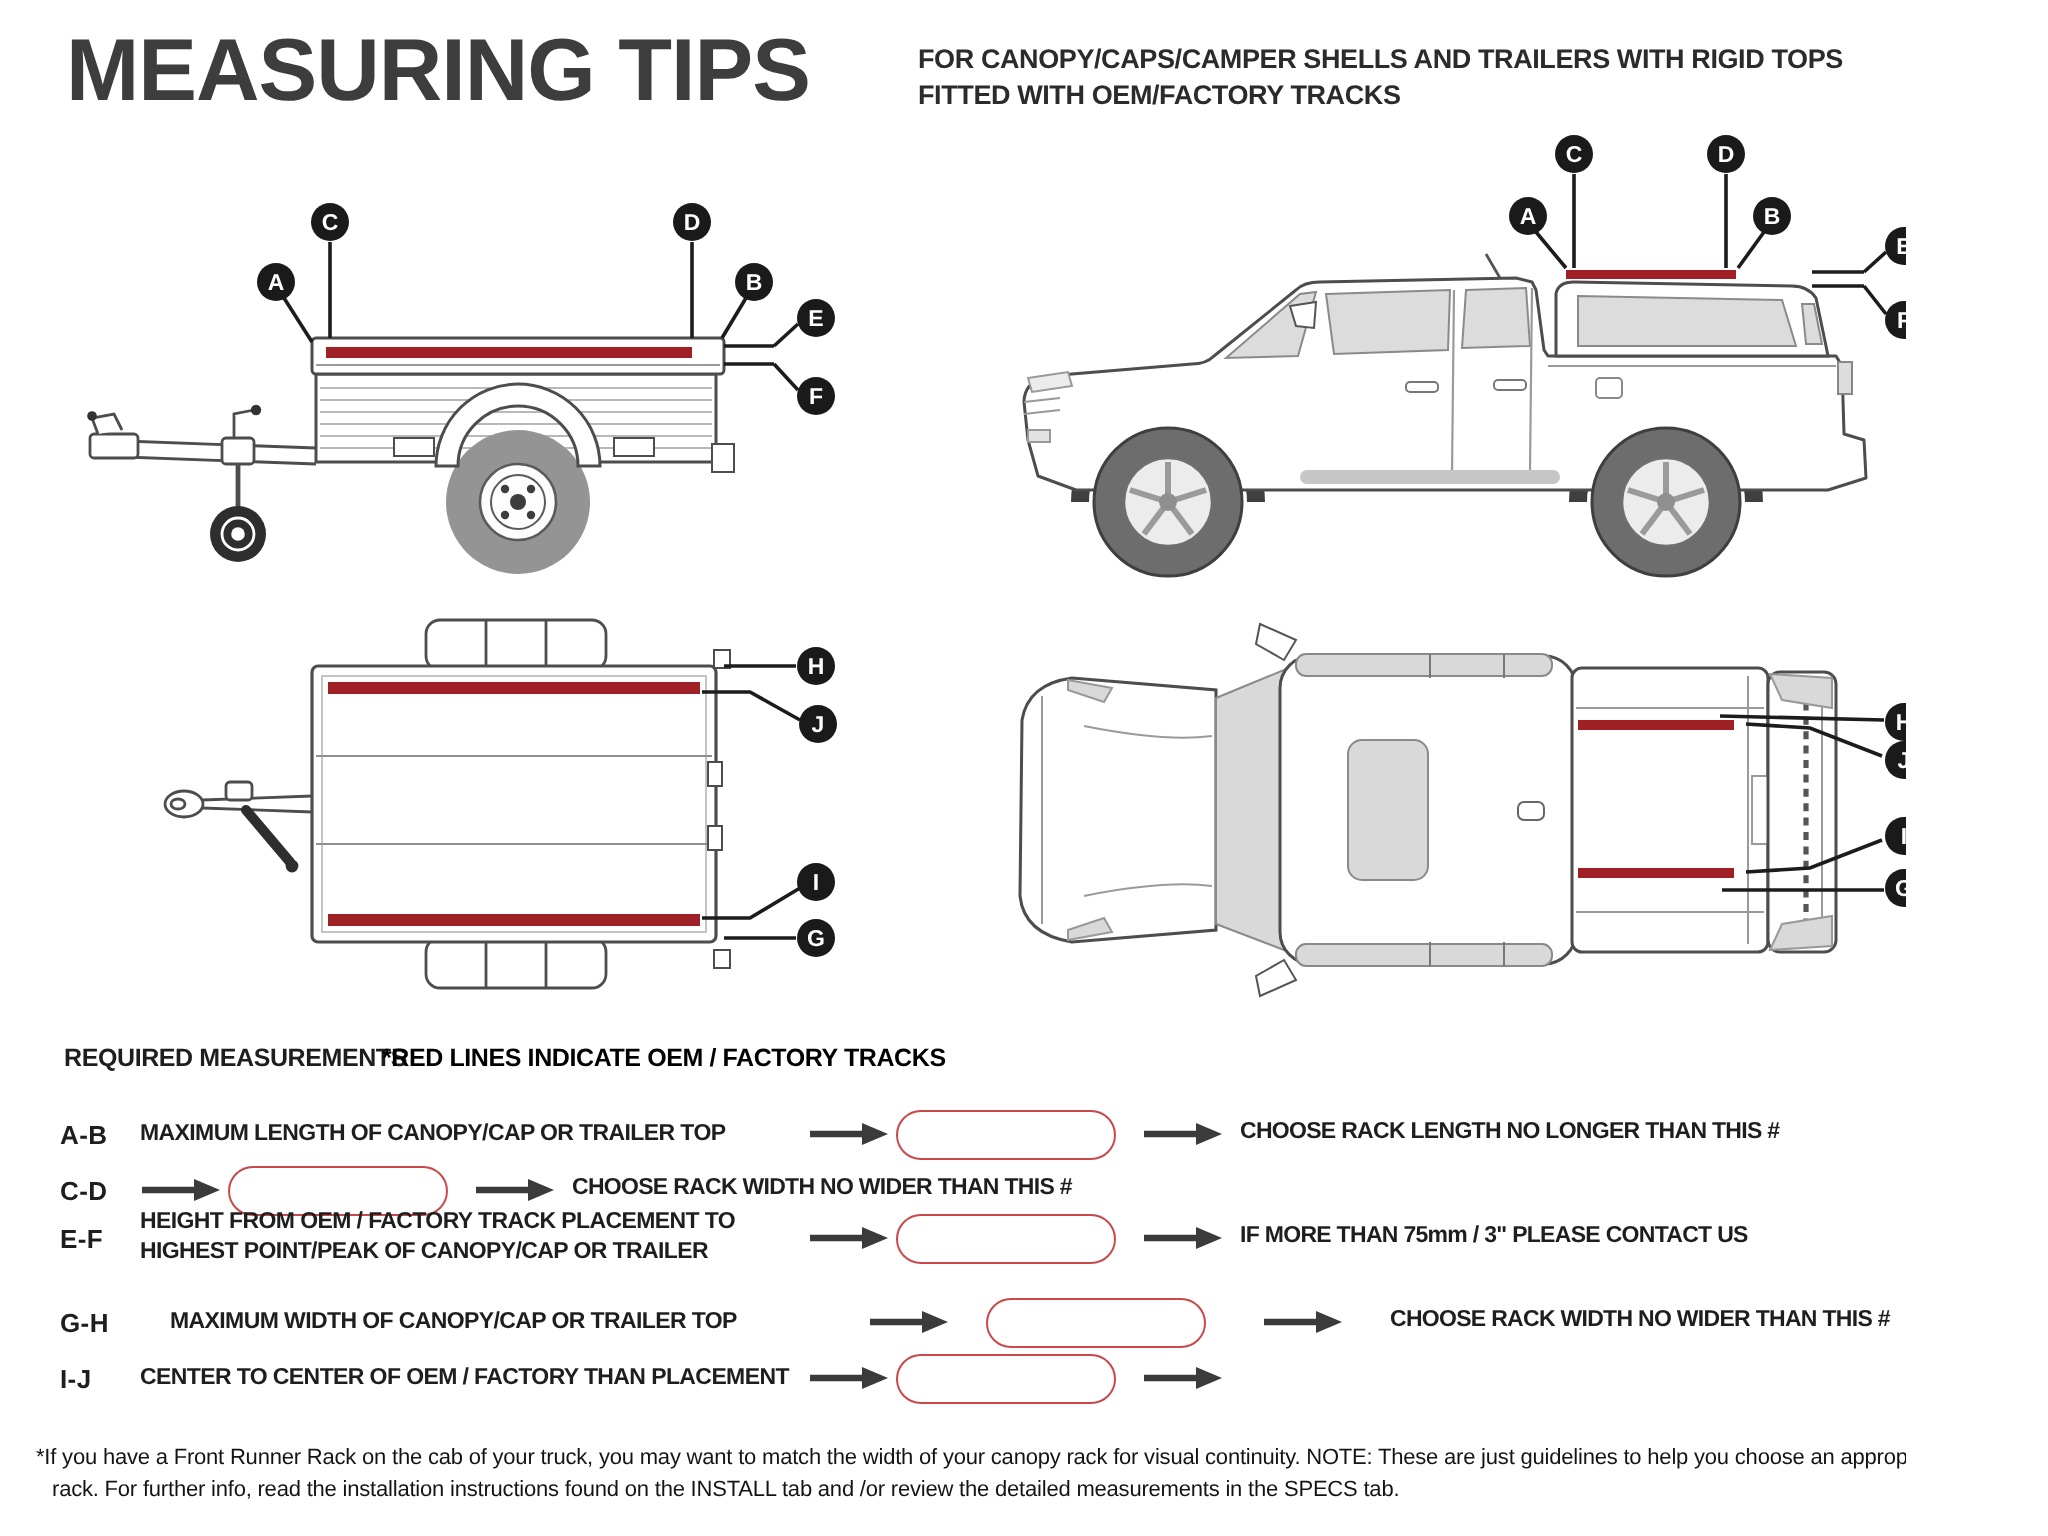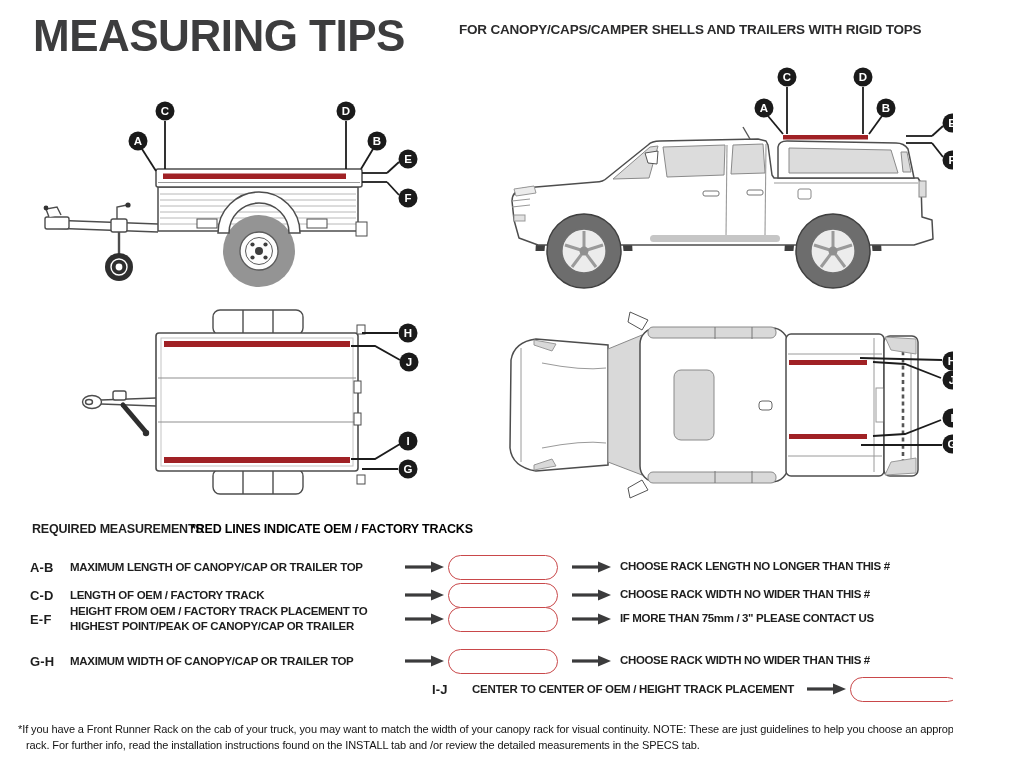--- a/index.html
+++ b/index.html
@@ -4,41 +4,42 @@
 <style>
   html,body{margin:0;padding:0;background:#fff;}
   #canvas{position:relative;width:953px;height:768px;background:#ffffff;overflow:hidden;
           font-family:"Liberation Sans",sans-serif;color:#1e1e1e;}
   .abs{position:absolute;}
   .title{left:33px;top:11px;font-size:44px;font-weight:bold;letter-spacing:-0.5px;color:#3d3d3e;white-space:nowrap;}
   .subtitle{left:459px;top:21px;width:560px;font-size:13.5px;font-weight:bold;line-height:1.32;
             letter-spacing:-0.2px;color:#2b2b2c;}
   .legend-required{left:32px;top:522px;font-size:12.5px;font-weight:bold;letter-spacing:-0.2px;color:#1e1e1e;}
   .legend-rednote{left:191px;top:522px;font-size:12.5px;font-weight:bold;letter-spacing:-0.2px;color:#000000;}
-  .mrow{position:absolute;left:30px;width:992px;display:flex;align-items:center;justify-content:flex-end;}
+  .mrow{position:absolute;left:30px;width:992px;display:flex;align-items:center;}
   .m-id{width:40px;font-size:13px;font-weight:bold;letter-spacing:0.2px;flex:0 0 auto;}
   .m-desc{width:334px;font-size:11.5px;font-weight:bold;letter-spacing:-0.3px;line-height:1.3;flex:0 0 auto;}
   .m-a1{width:44px;flex:0 0 auto;display:flex;align-items:center;}
   .m-pillwrap{width:114px;flex:0 0 auto;display:flex;align-items:center;}
   .pill{width:108px;height:23px;border:1.6px solid #c9484a;border-radius:13px;background:#fff;}
   .m-a2{width:58px;flex:0 0 auto;display:flex;align-items:center;justify-content:center;}
   .m-rec{flex:1;font-size:11.5px;font-weight:bold;letter-spacing:-0.35px;line-height:1.35;}
   .footnote{left:18px;top:722px;width:1000px;font-size:11px;line-height:1.42;letter-spacing:-0.1px;color:#141414;
             padding-left:8px;text-indent:-8px;}
   svg text.lbl{font-family:"Liberation Sans",sans-serif;font-size:11.5px;font-weight:bold;fill:#ffffff;text-anchor:middle;}
   .arrow-svg{display:block;}
 </style>
 </head>
 <body>
 
 <div id="canvas">
 
   <div class="abs title">MEASURING TIPS</div>
   <div class="abs subtitle">
     <div>FOR CANOPY/CAPS/CAMPER SHELLS AND TRAILERS WITH RIGID TOPS</div>
+    <div>FITTED WITH OEM/FACTORY TRACKS</div>
   </div>
 
   <svg class="abs" style="left:35px;top:95px;" width="425" height="212" viewBox="0 0 425 212">
     <g stroke="#4d4d4d" stroke-width="1.4" fill="none">
       <line x1="123" y1="129" x2="14" y2="125"></line>
       <line x1="123" y1="137" x2="14" y2="133"></line>
       <rect x="10" y="122" width="24" height="12" rx="2" fill="#fff"></rect>
       <path d="M14,122 L11,114 L22,112 L26,120" fill="#fff"></path>
       <circle cx="11" cy="113" r="2.4" fill="#333" stroke="none"></circle>
       <rect x="76" y="124" width="16" height="13" rx="2" fill="#fff"></rect>
@@ -351,21 +352,20 @@
         <svg class="arrow-svg" width="40" height="14">
           <line x1="1" y1="7" x2="28" y2="7" stroke="#3b3b3c" stroke-width="3.2"></line>
           <polygon points="27,1.5 40,7 27,12.5" fill="#3b3b3c"></polygon>
         </svg>
       </div>
     <div class="m-rec">CHOOSE RACK LENGTH NO LONGER THAN THIS #</div>
   </div>
 
   <div class="mrow" style="top:582px;height:26px;">
     <div class="m-id">C-D</div>
-    <div class="m-desc">LENGTH OF OEM / FACTORY TRACK</div>
     <div class="m-a1">
         <svg class="arrow-svg" width="40" height="14">
           <line x1="1" y1="7" x2="28" y2="7" stroke="#3b3b3c" stroke-width="3.2"></line>
           <polygon points="27,1.5 40,7 27,12.5" fill="#3b3b3c"></polygon>
         </svg>
       </div>
     <div class="m-pillwrap">
         <div class="pill"></div>
       </div>
     <div class="m-a2">
@@ -396,21 +396,21 @@
         <svg class="arrow-svg" width="40" height="14">
           <line x1="1" y1="7" x2="28" y2="7" stroke="#3b3b3c" stroke-width="3.2"></line>
           <polygon points="27,1.5 40,7 27,12.5" fill="#3b3b3c"></polygon>
         </svg>
       </div>
     <div class="m-rec">
       <div>IF MORE THAN 75mm / 3" PLEASE CONTACT US</div>
     </div>
   </div>
 
-  <div class="mrow" style="top:648px;height:26px;">
+  <div class="mrow" style="top:648px;height:26px;gap:15px;">
     <div class="m-id">G-H</div>
     <div class="m-desc">MAXIMUM  WIDTH OF CANOPY/CAP OR TRAILER TOP</div>
     <div class="m-a1">
         <svg class="arrow-svg" width="40" height="14">
           <line x1="1" y1="7" x2="28" y2="7" stroke="#3b3b3c" stroke-width="3.2"></line>
           <polygon points="27,1.5 40,7 27,12.5" fill="#3b3b3c"></polygon>
         </svg>
       </div>
     <div class="m-pillwrap">
         <div class="pill"></div>
@@ -419,21 +419,21 @@
         <svg class="arrow-svg" width="40" height="14">
           <line x1="1" y1="7" x2="28" y2="7" stroke="#3b3b3c" stroke-width="3.2"></line>
           <polygon points="27,1.5 40,7 27,12.5" fill="#3b3b3c"></polygon>
         </svg>
       </div>
     <div class="m-rec">CHOOSE RACK WIDTH NO WIDER THAN THIS #</div>
   </div>
 
   <div class="mrow" style="top:676px;height:26px;">
     <div class="m-id">I-J</div>
-    <div class="m-desc">CENTER TO CENTER OF OEM / HEIGHT TRACK PLACEMENT</div>
+    <div class="m-desc">CENTER TO CENTER OF OEM / FACTORY THAN PLACEMENT</div>
     <div class="m-a1">
         <svg class="arrow-svg" width="40" height="14">
           <line x1="1" y1="7" x2="28" y2="7" stroke="#3b3b3c" stroke-width="3.2"></line>
           <polygon points="27,1.5 40,7 27,12.5" fill="#3b3b3c"></polygon>
         </svg>
       </div>
     <div class="m-pillwrap">
         <div class="pill"></div>
       </div>
     <div class="m-a2">

